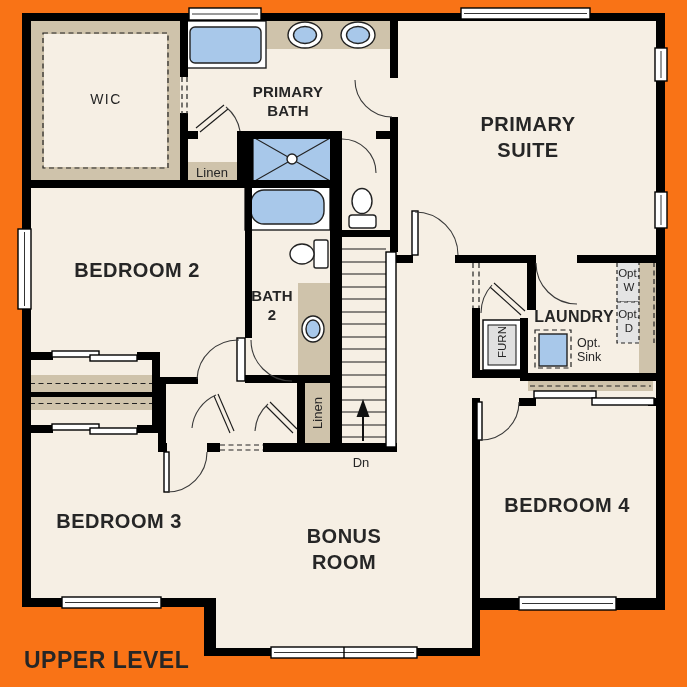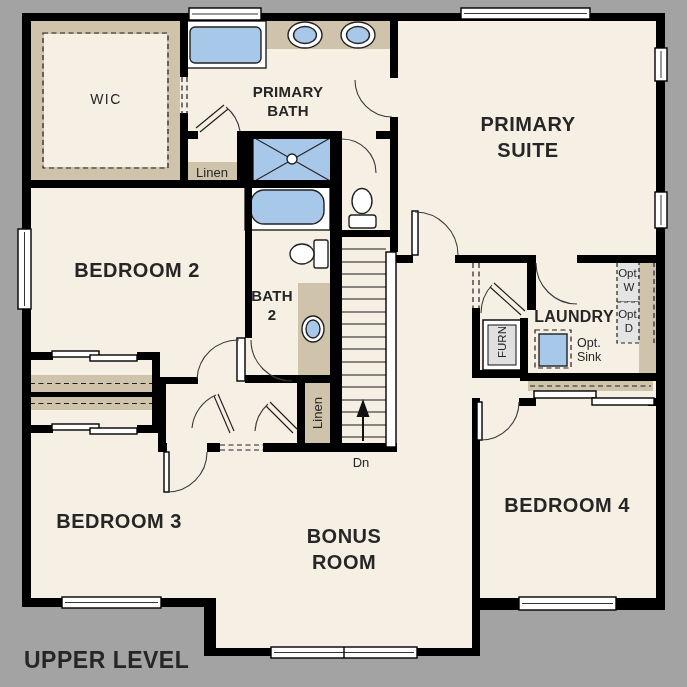--- a/index.html
+++ b/index.html
@@ -1,16 +1,16 @@
 <!DOCTYPE html>
 <html style="--floor: #f6efe4; --tan: #cfc3ab; --wall: #000000; --blue: #a8c8ea; --gray: #e4e4e4;"><head>
 <meta charset="utf-8">
 <style>
   html,body{margin:0;padding:0;background:#ffffff;}
-  .stage{position:relative;width:687px;height:687px;background:#a3a3a3;
+  .stage{position:relative;width:687px;height:687px;background:#f97316;
          font-family:"Liberation Sans",sans-serif;overflow:hidden;}
   .stage svg{position:absolute;left:0;top:0;}
   .floor{fill:var(--floor);}
   .tan{fill:var(--tan);}
   .wall{fill:var(--wall);}
   .win{fill:#ffffff;stroke:#000;stroke-width:1.4;}
   .winline{fill:none;stroke:#000;stroke-width:.8;}
   .arc{fill:none;stroke:#3a3a3a;stroke-width:1.1;}
   .leaf{stroke:#1a1a1a;stroke-width:1.1;}
   .dash{fill:none;stroke:#222;stroke-width:1.2;stroke-dasharray:5 3.5;}

